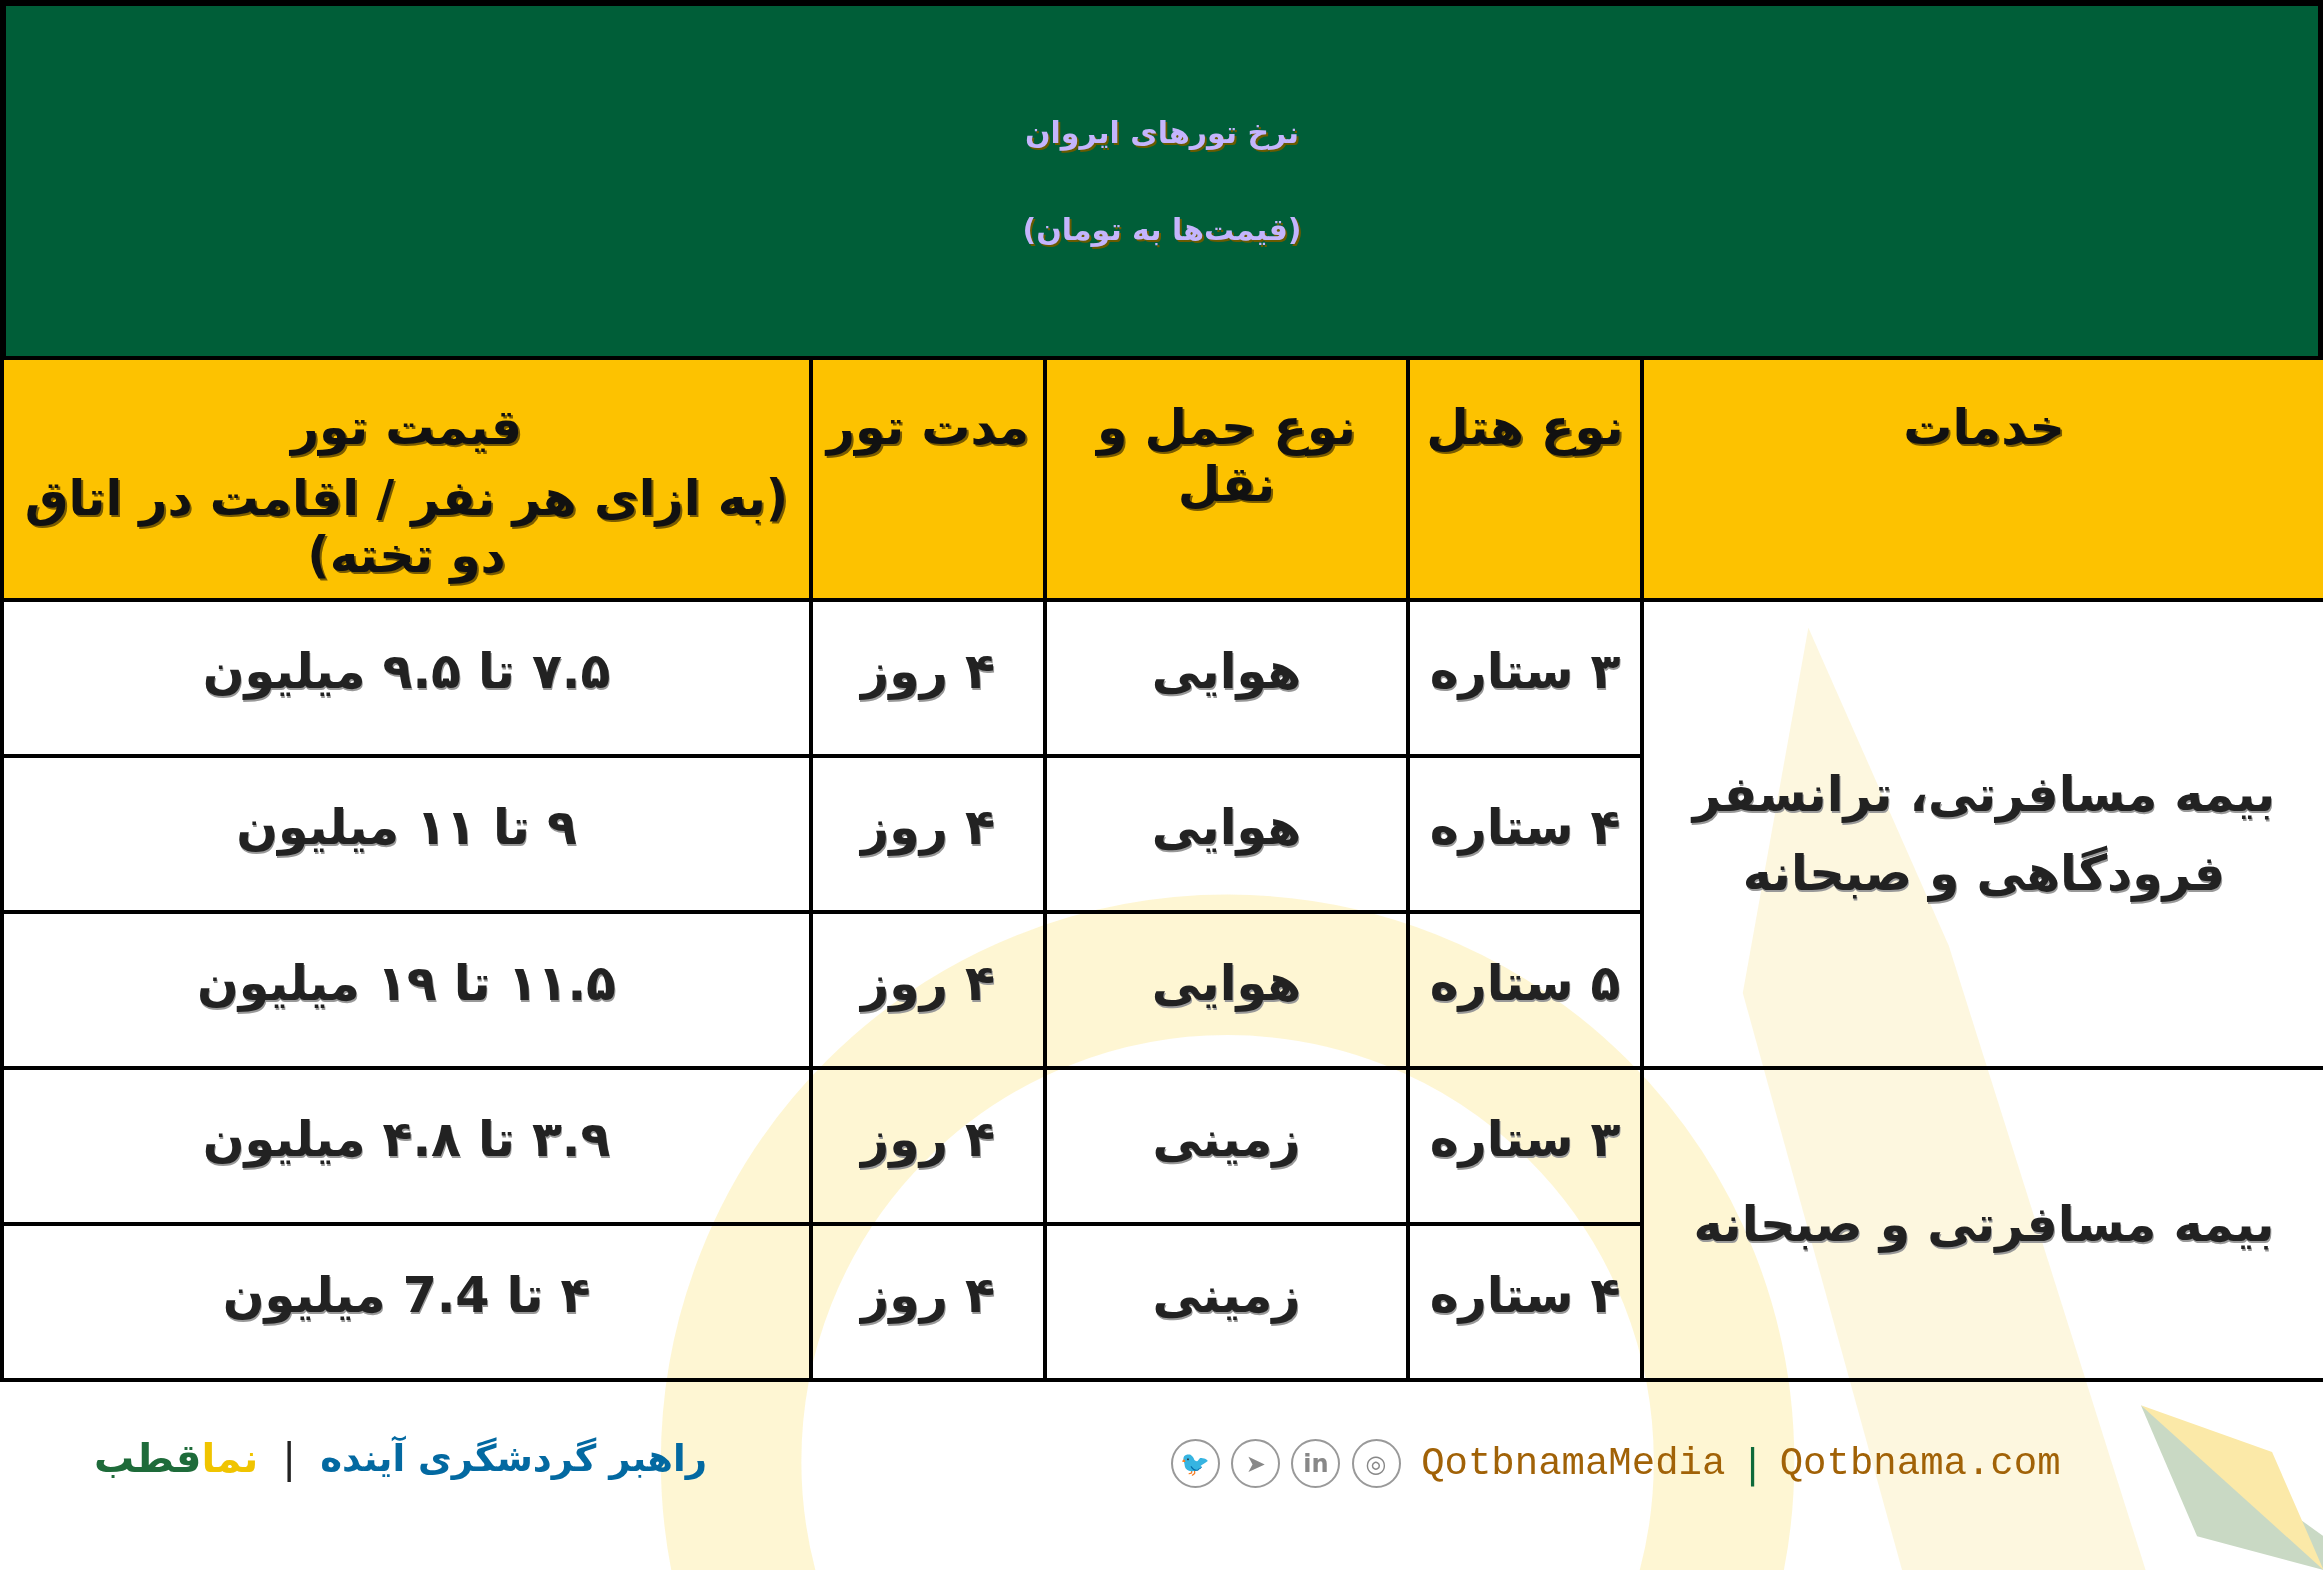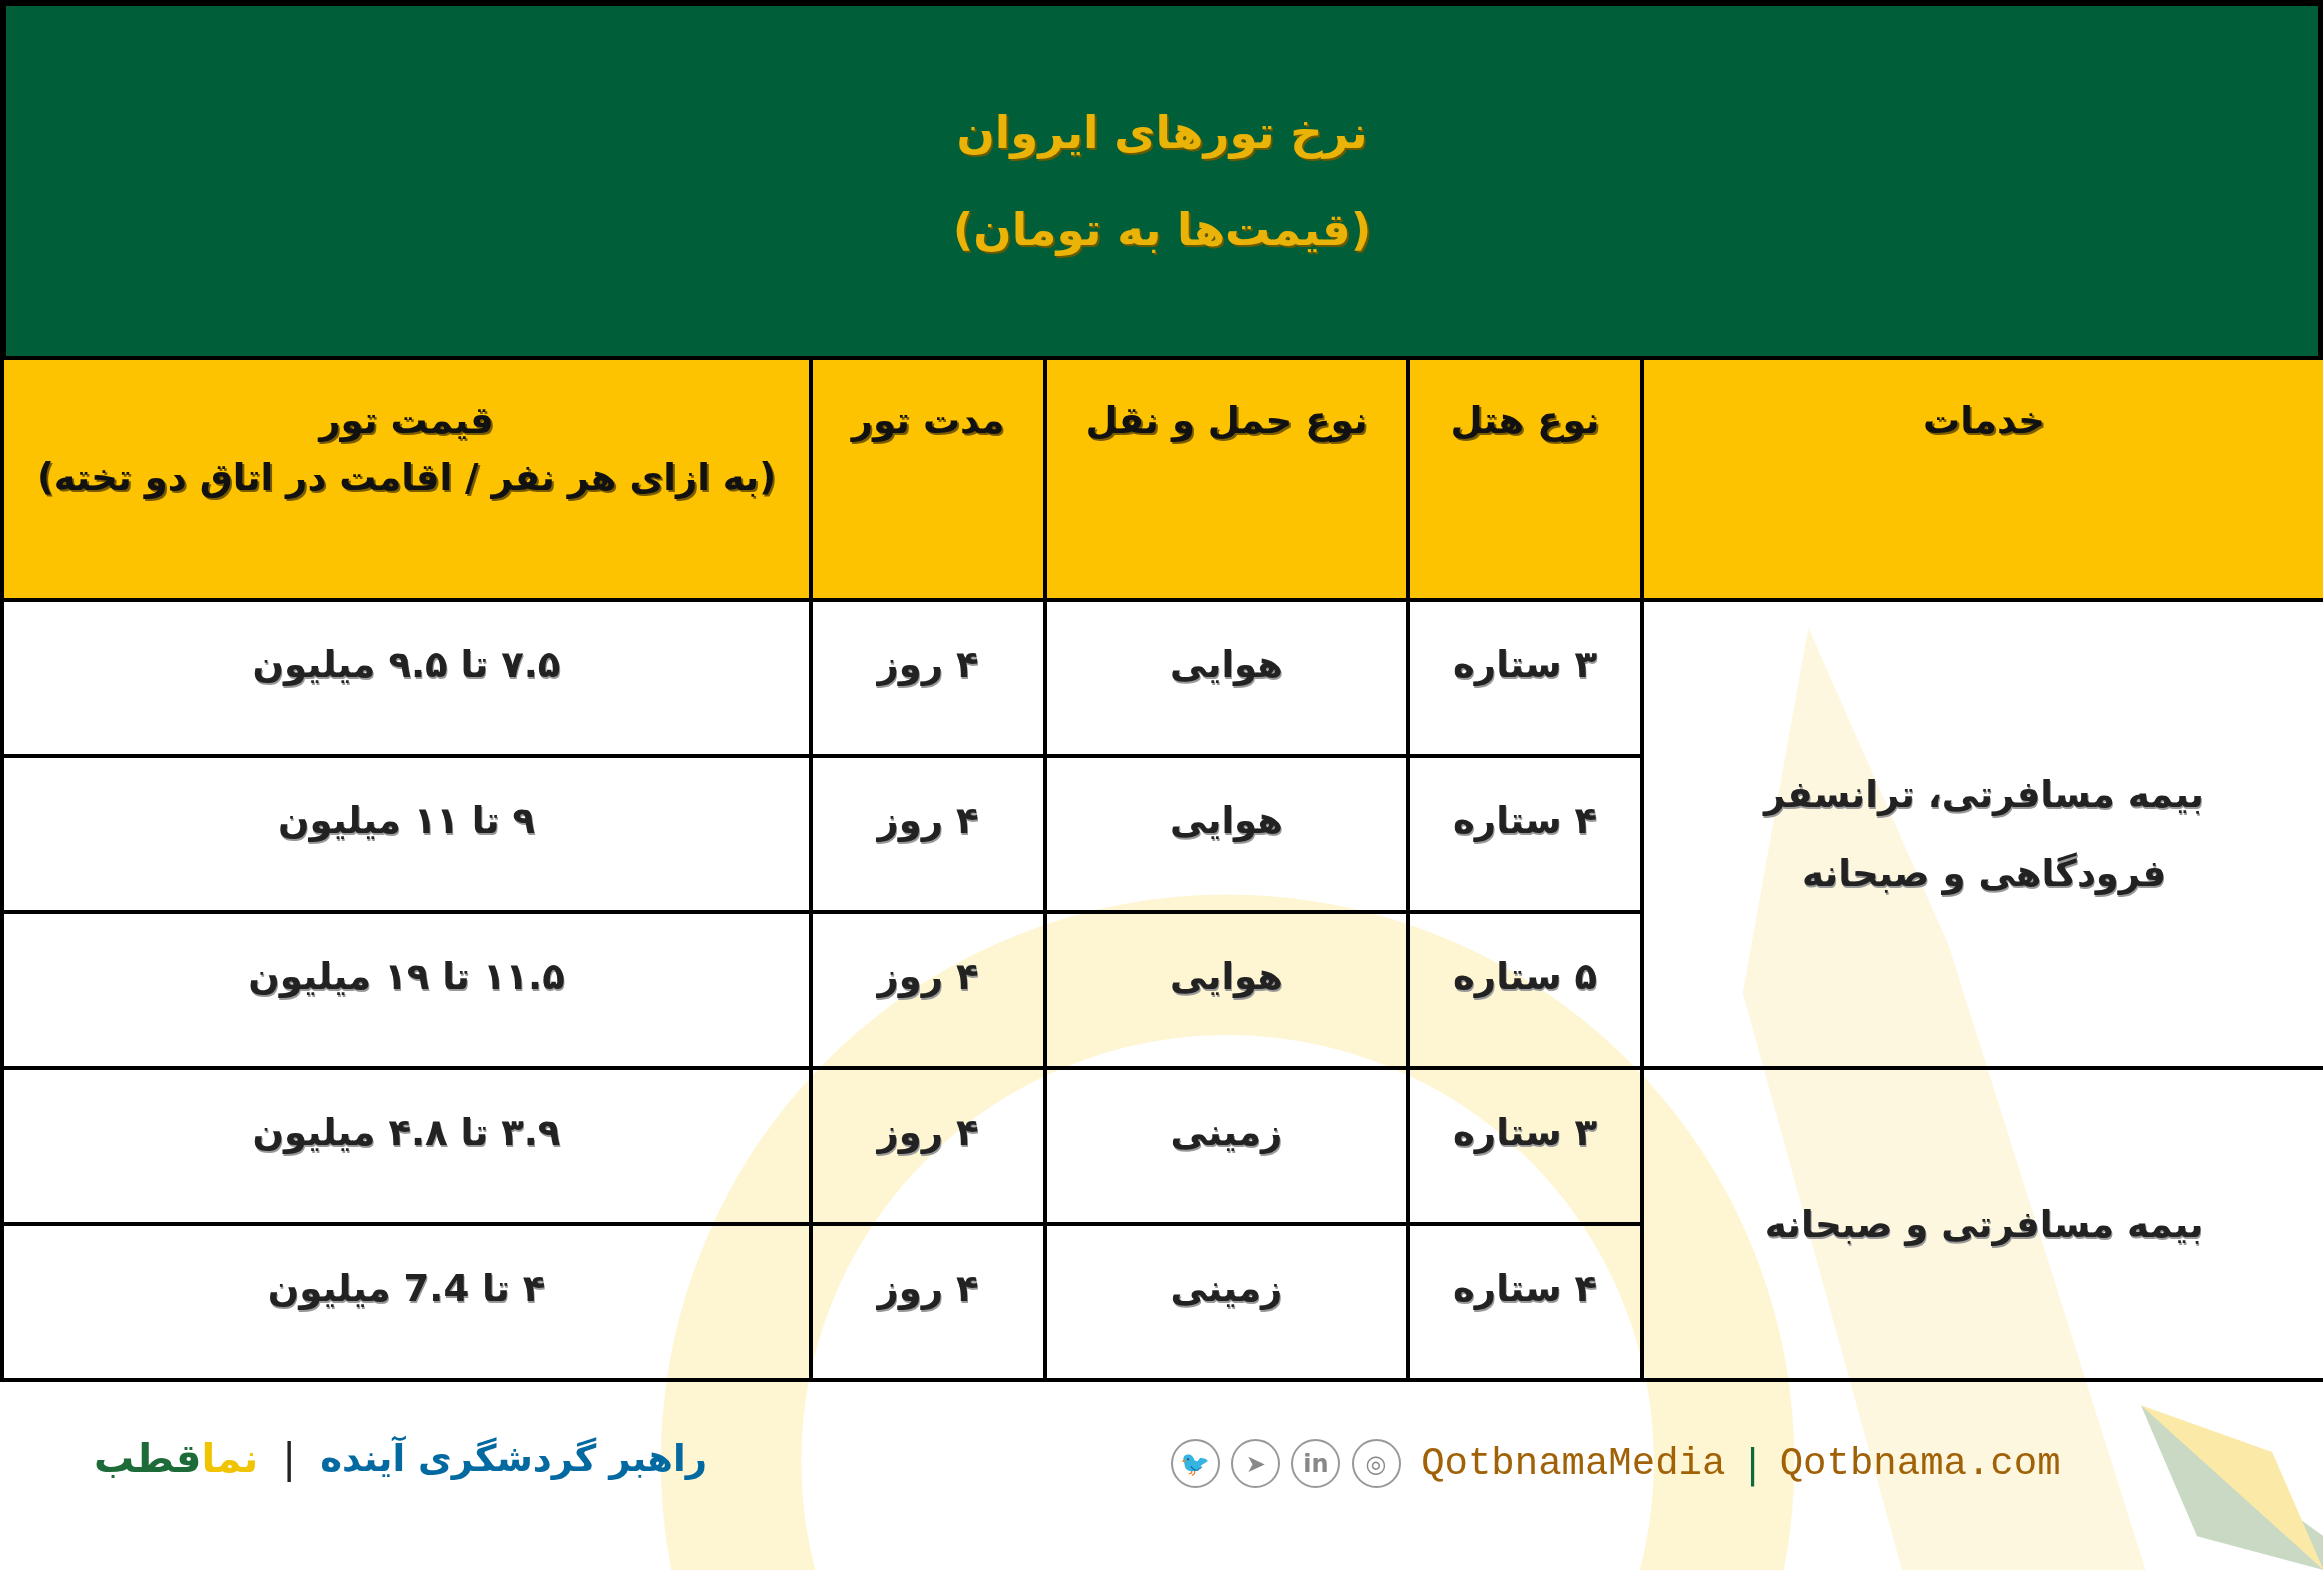--- a/index.html
+++ b/index.html
@@ -13,31 +13,31 @@
   .header-band {
     position: absolute; left: 0; top: 0; width: 2324px; height: 364px;
     background: #000; z-index: 2;
   }
   .header-inner {
     position: absolute; left: 5.6px; top: 5.6px; right: 5.6px; bottom: 7.5px;
     background: #005e38;
     display: flex; flex-direction: column; align-items: center; justify-content: center;
   }
   .header-line {
-    color: #eab308; font-weight: bold; font-size: 45px; line-height: 97px;
+    color: #c4b5fd; font-weight: bold; font-size: 30px; line-height: 97px;
     direction: rtl; text-shadow: 1.9px 1.9px 0 #6a5a00;
   }
 
   .table-wrap { position: absolute; left: 0; top: 356px; width: 2324px; z-index: 2; }
   table {
     border-collapse: collapse; width: 2324px; table-layout: fixed; direction: rtl;
   }
   td, th {
     border: 4.7px solid #000; text-align: center; vertical-align: top;
-    font-weight: bold; color: #222; font-size: 37px;
+    font-weight: bold; color: #222; font-size: 49px;
     text-shadow: 0.9px 1.9px 0 #999;
   }
   th {
     background: #fdc200; height: 242px; padding-top: 39px; box-sizing: border-box;
     color: #111; text-shadow: 1.9px 1.9px 0 #7a5c00;
   }
   th .sub { display: block; margin-top: 14px; }
   td { height: 156px; padding-top: 41px; box-sizing: border-box; background: transparent; }
   td.service { vertical-align: middle; padding: 0 37px; line-height: 79px; }
 

